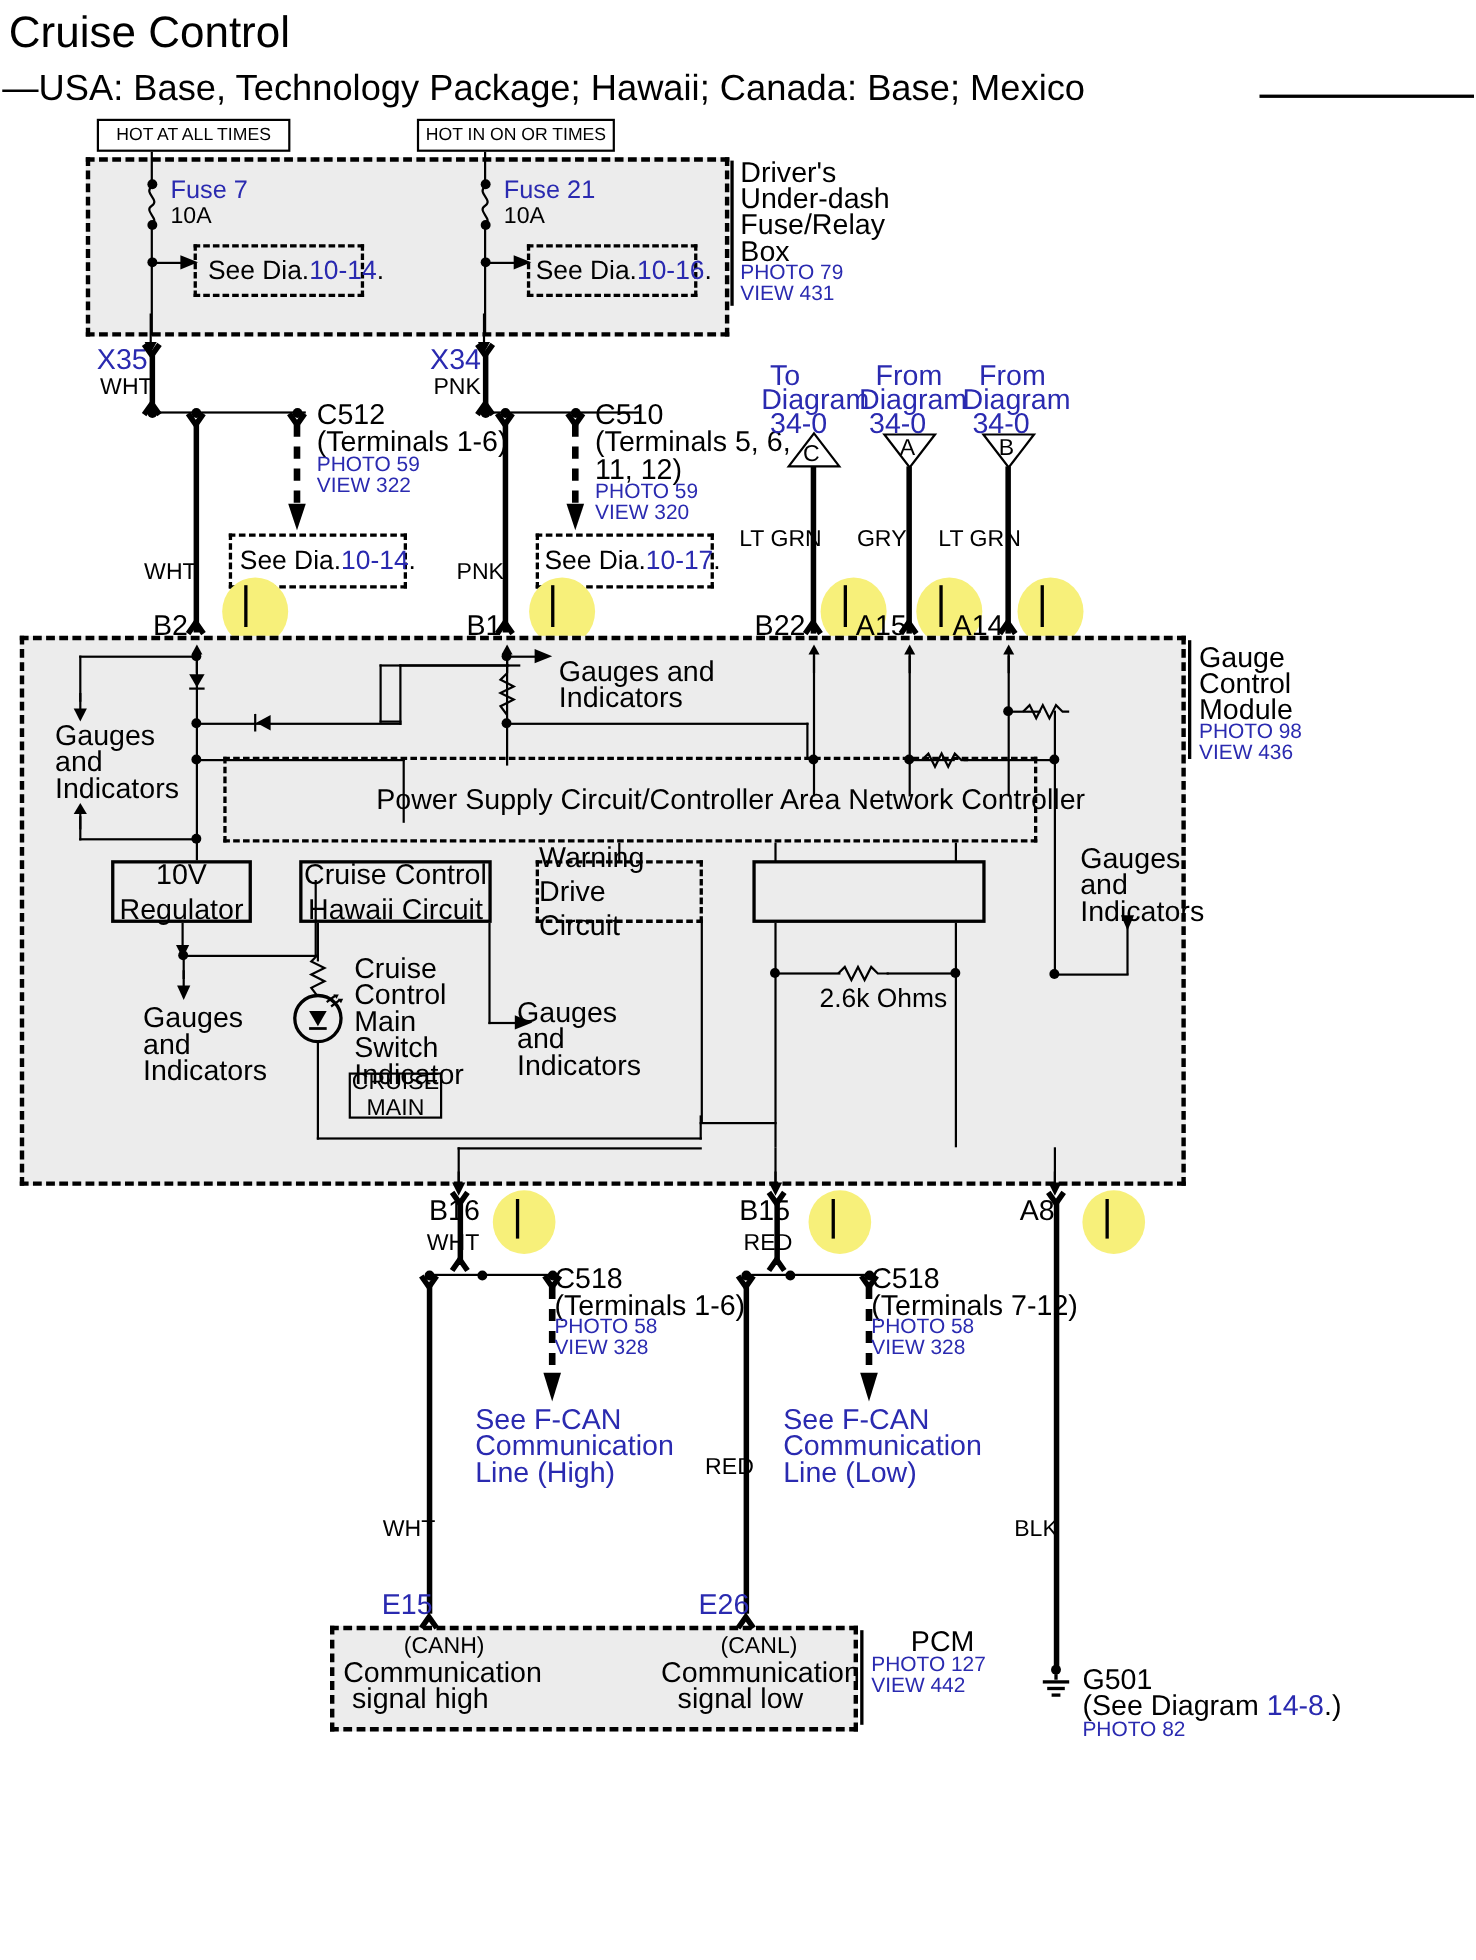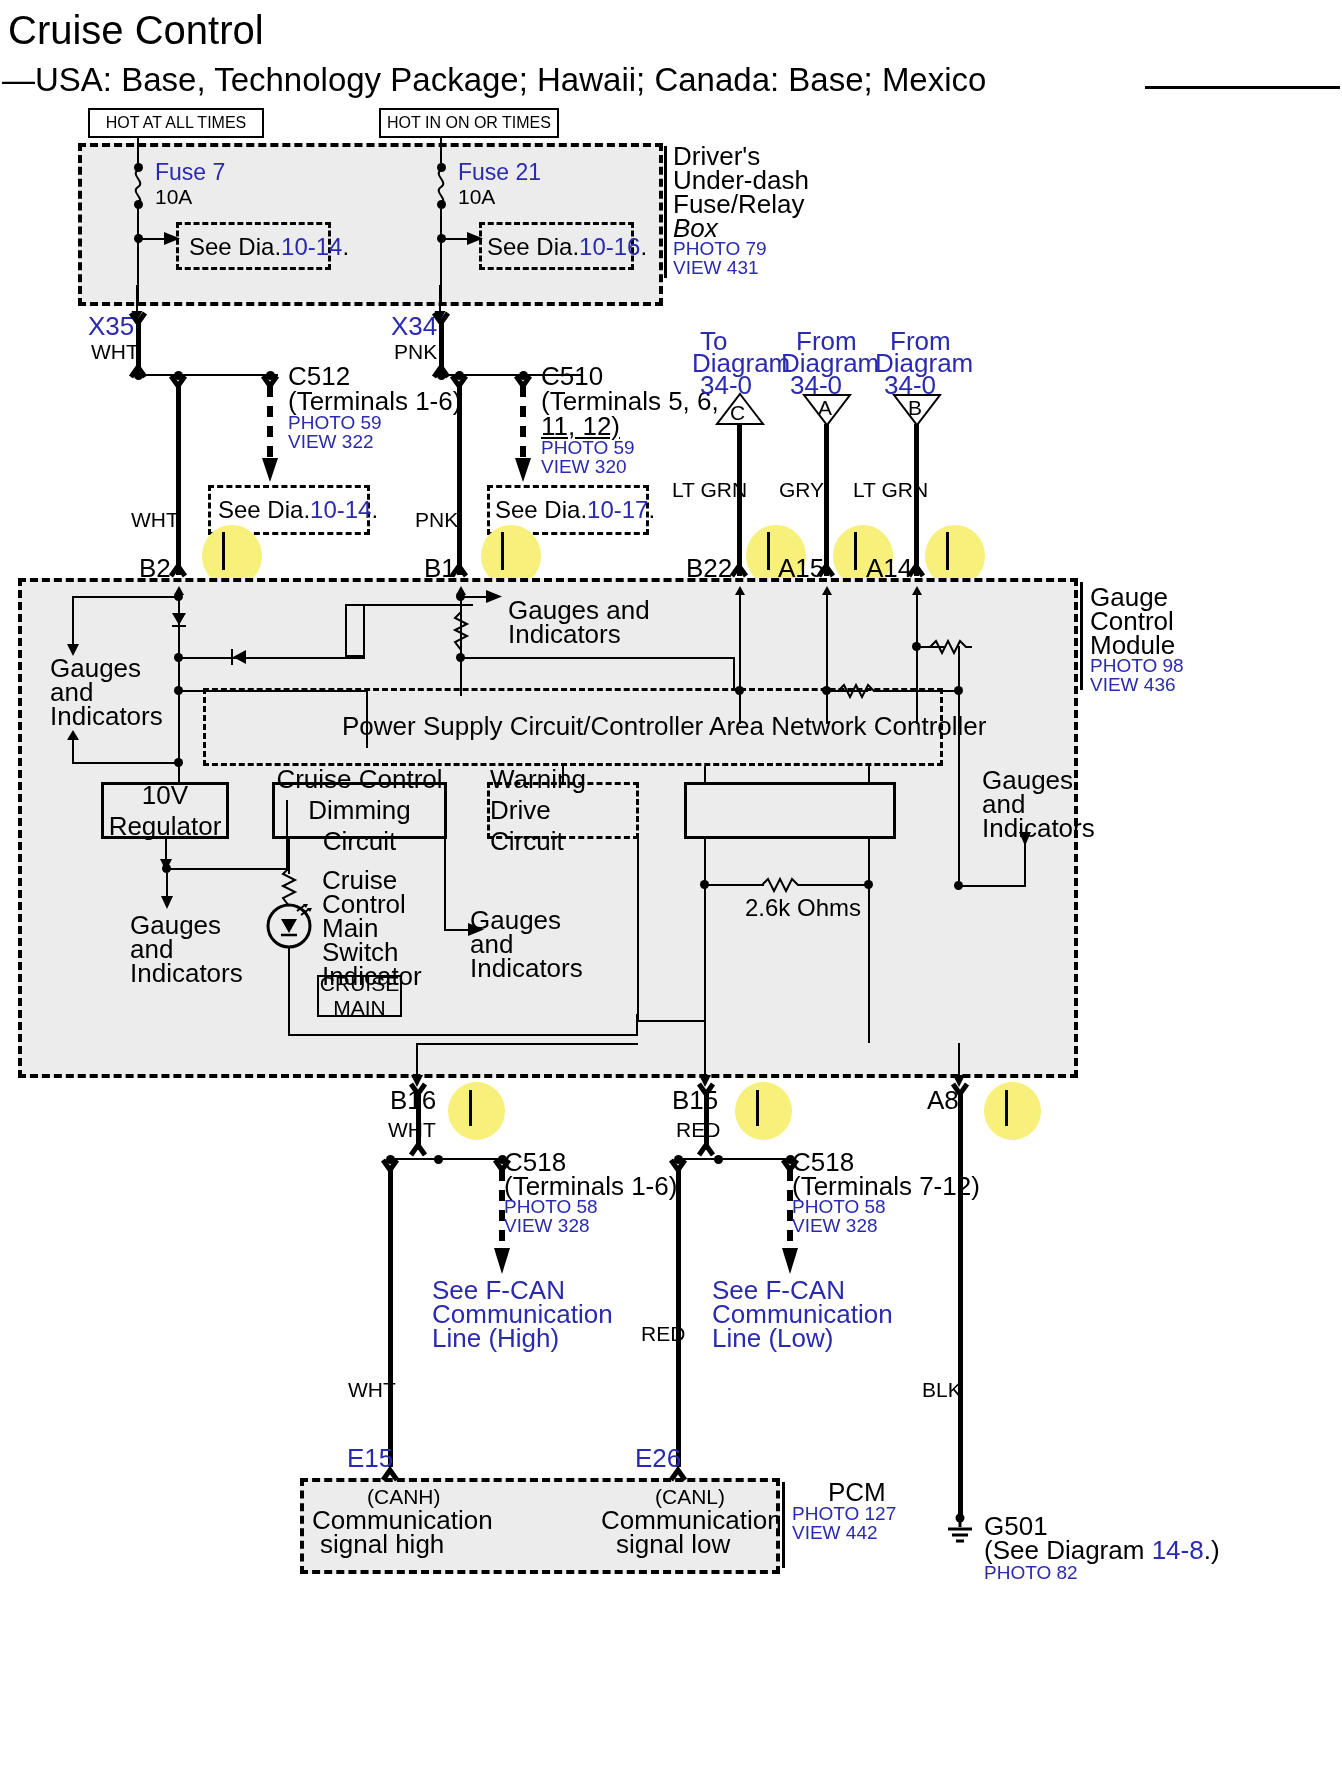--- a/index.html
+++ b/index.html
@@ -43,21 +43,21 @@
 <div class="t sub" style="left:2px;top:62px;">—USA: Base, Technology Package; Hawaii; Canada: Base; Mexico</div>
 <div class="wh" style="left:1145px;top:86px;width:195px;height:3px;"></div>
 
 <div class="hotbox" style="left:88px;top:108px;width:176px;height:30px;">HOT AT ALL TIMES</div>
 <div class="hotbox" style="left:379px;top:108px;width:180px;height:30px;">HOT IN ON OR TIMES</div>
 
 <div class="boxDash" style="left:78px;top:143px;width:585px;height:163px;"></div>
 <div class="t f18" style="left:673px;top:142px;">Driver's</div>
 <div class="t f18" style="left:673px;top:166px;">Under-dash</div>
 <div class="t f18" style="left:673px;top:190px;">Fuse/Relay</div>
-<div class="t f18" style="left:673px;top:214px;font-style:italic;">Box</div>
+<div class="t f18" style="left:673px;top:214px;">Box</div>
 <div class="t f13 blue" style="left:673px;top:238px;">PHOTO 79</div>
 <div class="t f13 blue" style="left:673px;top:257px;">VIEW 431</div>
 
 <div class="wv" style="left:664px;top:146px;height:132px;width:3px;"></div>
 
 <div class="wv" style="left:137px;top:138px;height:32px;"></div>
 <div class="dot" style="left:134px;top:163px;"></div>
 <svg style="left:128px;top:170px;" width="22" height="34">
   <path d="M10,0 C2,5 18,12 10,17 C2,22 18,29 10,34" stroke="#000" stroke-width="2" fill="none"></path>
 </svg>
@@ -151,21 +151,21 @@
 <div class="wvT" style="left:457px;top:383px;height:192px;"></div>
 <svg style="left:513px;top:374px;" width="22" height="16">
   <path d="M3,2 L10,12 L17,2" stroke="#000" stroke-width="5" fill="none"></path>
 </svg>
 <svg style="left:515px;top:386px;" width="16" height="100">
   <line x1="8" y1="0" x2="8" y2="76" stroke="#000" stroke-width="6" stroke-dasharray="11,9"></line>
   <polygon points="0,72 16,72 8,96" fill="#000"></polygon>
 </svg>
 <div class="t f18" style="left:541px;top:362px;">C510</div>
 <div class="t f18" style="left:541px;top:387px;">(Terminals 5, 6,</div>
-<div class="t f18" style="left:541px;top:412px;text-decoration:underline;">11, 12)</div>
+<div class="t f18" style="left:541px;top:412px;">11, 12)</div>
 <div class="t f13 blue" style="left:541px;top:437px;">PHOTO 59</div>
 <div class="t f13 blue" style="left:541px;top:456px;">VIEW 320</div>
 <div class="boxDashThin" style="left:487px;top:485px;width:162px;height:50px;"></div>
 <div class="t f17" style="left:495px;top:497px;"><span>See Dia.</span><span class="blue">10-17</span><span>.</span></div>
 <div class="t f14" style="left:415px;top:508px;">PNK</div>
 
 <div class="t f18 blue" style="left:700px;top:327px;">To</div>
 <div class="t f18 blue" style="left:692px;top:349px;">Diagram</div>
 <div class="t f18 blue" style="left:700px;top:371px;">34-0</div>
 <svg style="left:716px;top:394px;" width="48" height="32">
@@ -350,21 +350,21 @@
 
 <div class="boxSolid" style="left:101px;top:782px;width:128px;height:57px;">
   <div>
       <div class="f18">10V</div>
   <div class="f18">Regulator</div>
     </div>
 </div>
 <div class="boxSolid" style="left:272px;top:782px;width:175px;height:57px;">
   <div>
       <div class="f18">Cruise Control</div>
-  <div class="f18">Dimming Circuit</div>
+  <div class="f18">Hawaii Circuit</div>
     </div>
 </div>
 <div class="boxDashThin" style="left:487px;top:782px;width:152px;height:57px;display:flex;align-items:center;justify-content:center;">
   <div>
       <div class="f18">Warning Drive</div>
   <div class="f18">Circuit</div>
     </div>
 </div>
 <div class="boxSolid" style="left:684px;top:782px;width:212px;height:57px;">
   <div>

